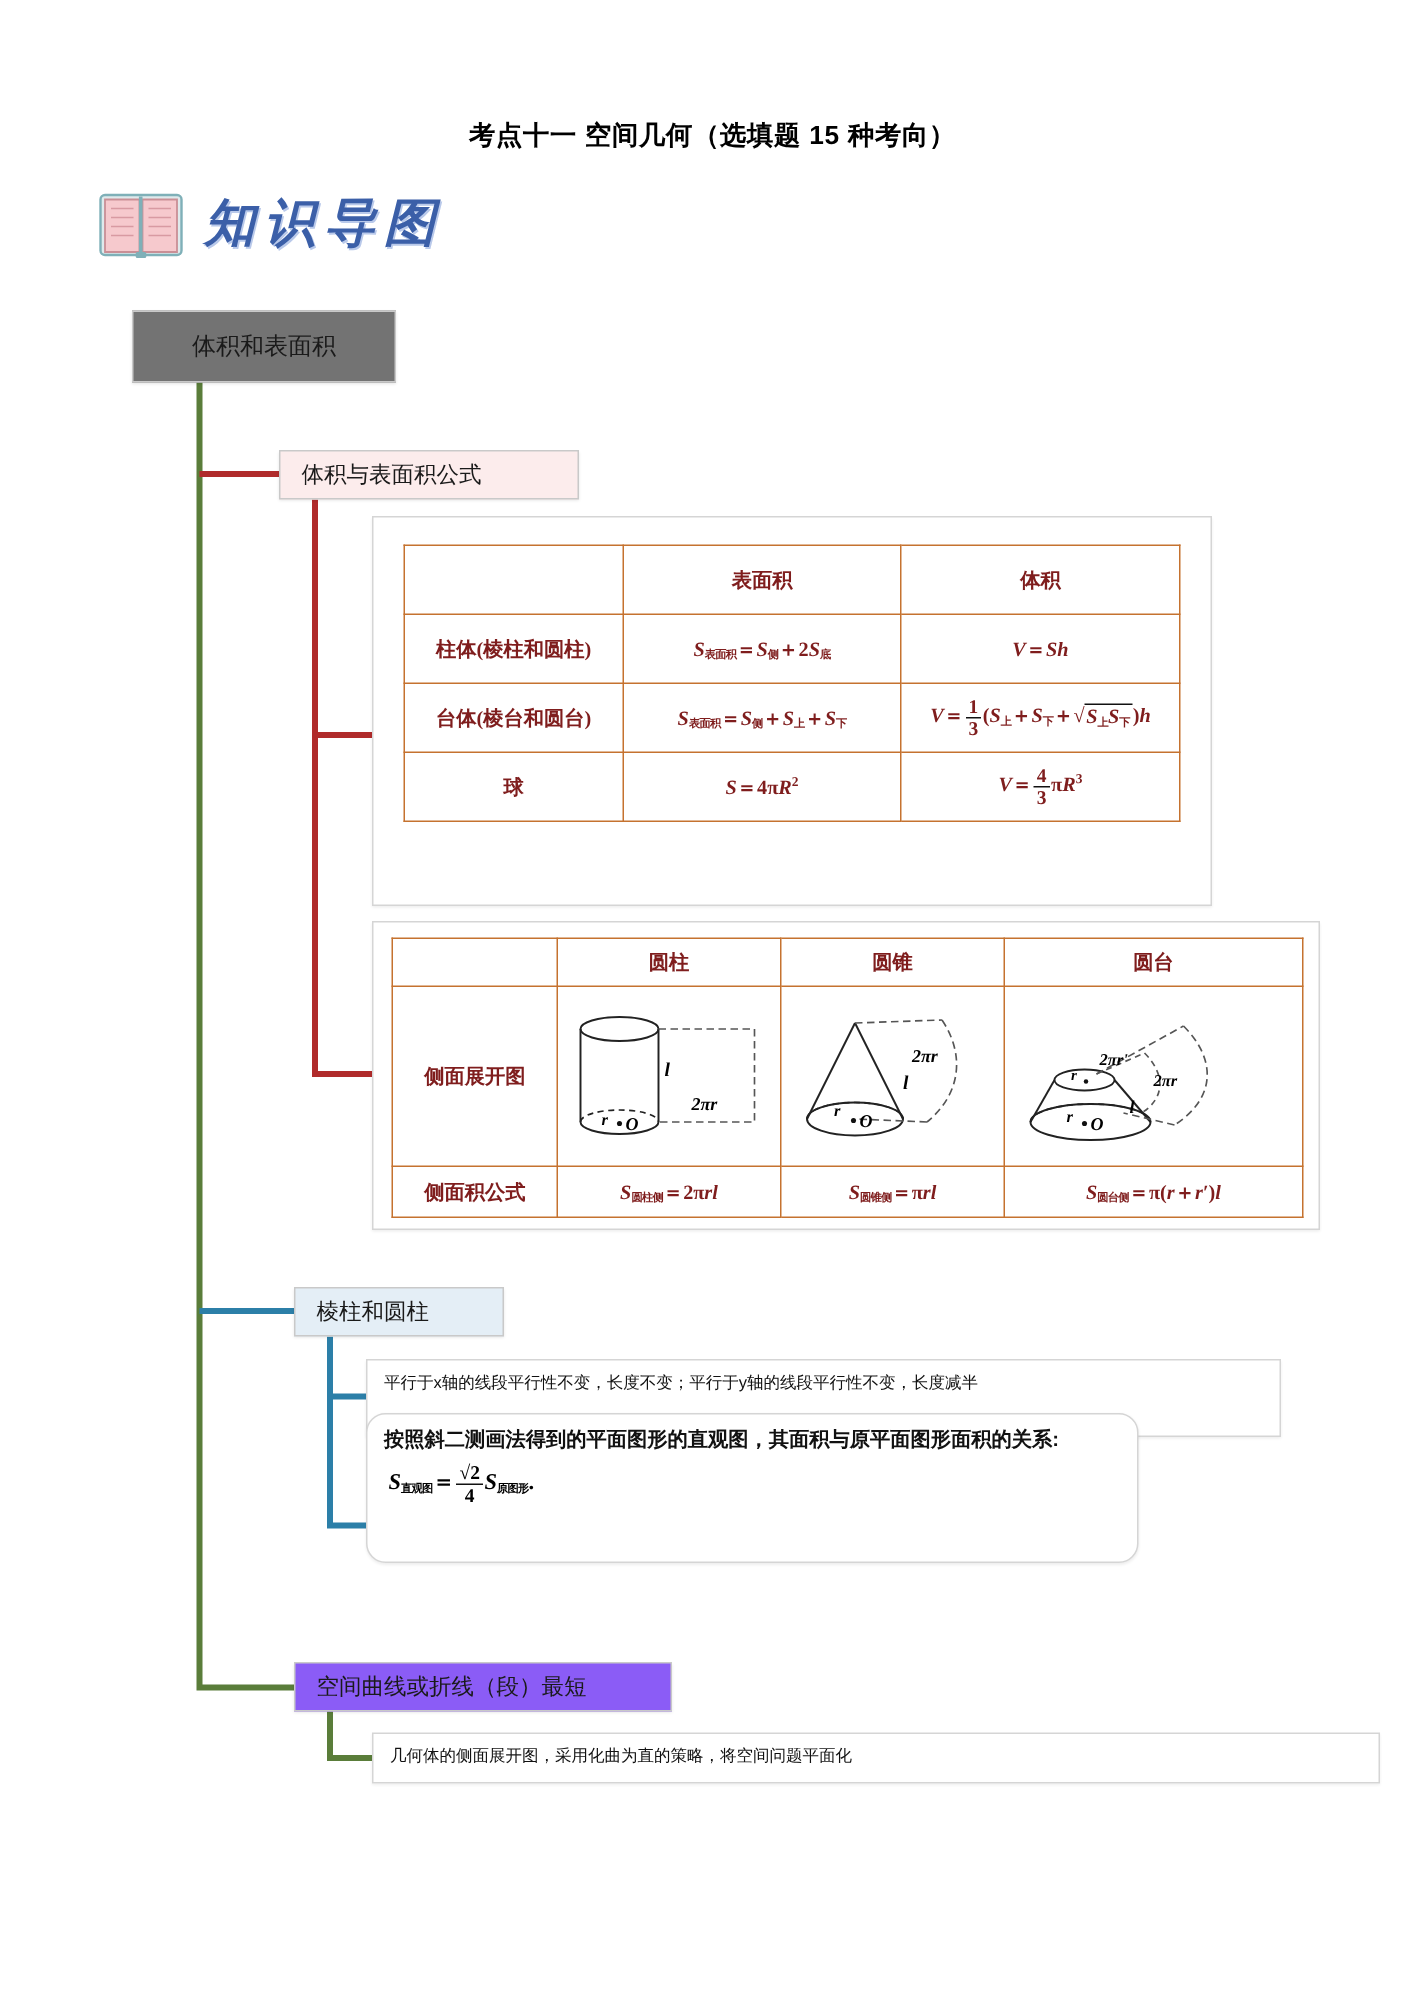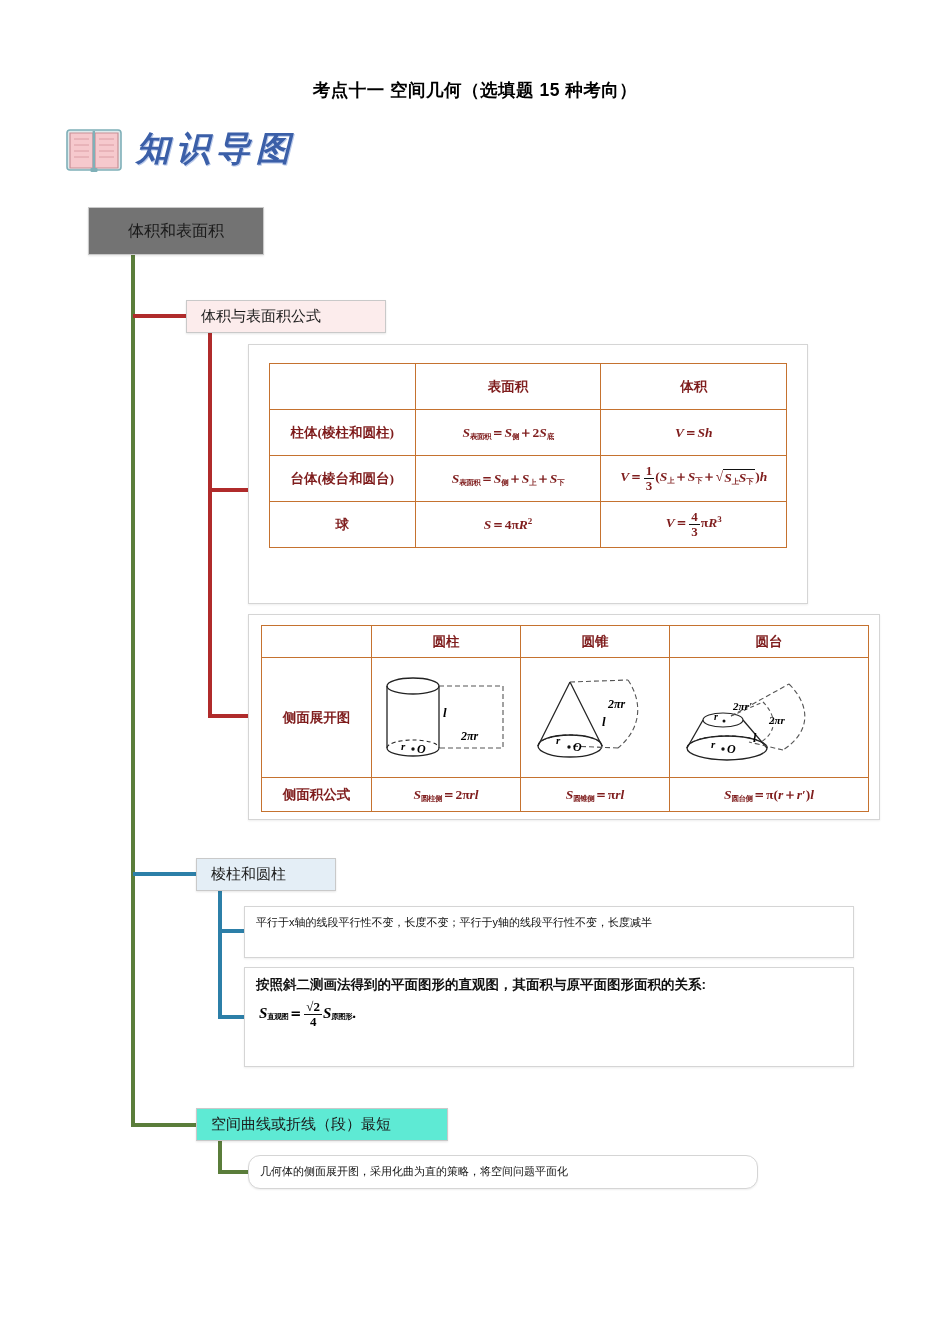--- a/index.html
+++ b/index.html
@@ -56,41 +56,41 @@
     white-space: nowrap;
     box-shadow: 0 1px 2px rgba(0,0,0,0.10);
   }
   .node-root  { left:88px;  top:207px; width:176px; height:48px;
                 background:#737373; font-size:16px; justify-content:center; }
   .node-b1    { left:186px; top:300px; width:200px; height:33px;
                 background:#fcecec; }
   .node-b2    { left:196px; top:858px; width:140px; height:33px;
                 background:#e4eef6; }
   .node-b3    { left:196px; top:1108px; width:252px; height:33px;
-                background:#5eead4; }
+                background:#8b5cf6; }
 
   
   .leaf {
     position: absolute;
     background: #ffffff;
     border: 1px solid #d5d5d5;
     box-shadow: 0 1px 2px rgba(0,0,0,0.07);
   }
   .leaf-txt {
     font-family: "Liberation Sans", "DejaVu Sans", sans-serif;
     font-size: 11px; color: #111; line-height: 1.55;
     padding: 7px 11px;
   }
 
   .leaf-table1 { left:248px; top:344px; width:560px; height:260px; }
   .leaf-table2 { left:248px; top:614px; width:632px; height:206px; }
   .leaf-t1     { left:244px; top:906px; width:610px; height:52px; }
-  .leaf-t2     { left:244px; top:967px; width:610px; height:100px; }
-  .leaf-t3     { left:248px; top:1155px; width:510px; height:34px;
-                 display:flex; align-items:center;border-radius:12px; }
+  .leaf-t2     { left:244px; top:942px; width:515px; height:100px;border-radius:13px; }
+  .leaf-t3     { left:248px; top:1155px; width:672px; height:34px;
+                 display:flex; align-items:center; }
 
   
   table.fml {
     border-collapse: collapse;
     font-family: "Liberation Serif", "DejaVu Serif", serif;
     color: #7f1d1d;
   }
   table.fml td, table.fml th {
     border: 1.6px solid #c5722f;
     text-align: center;

